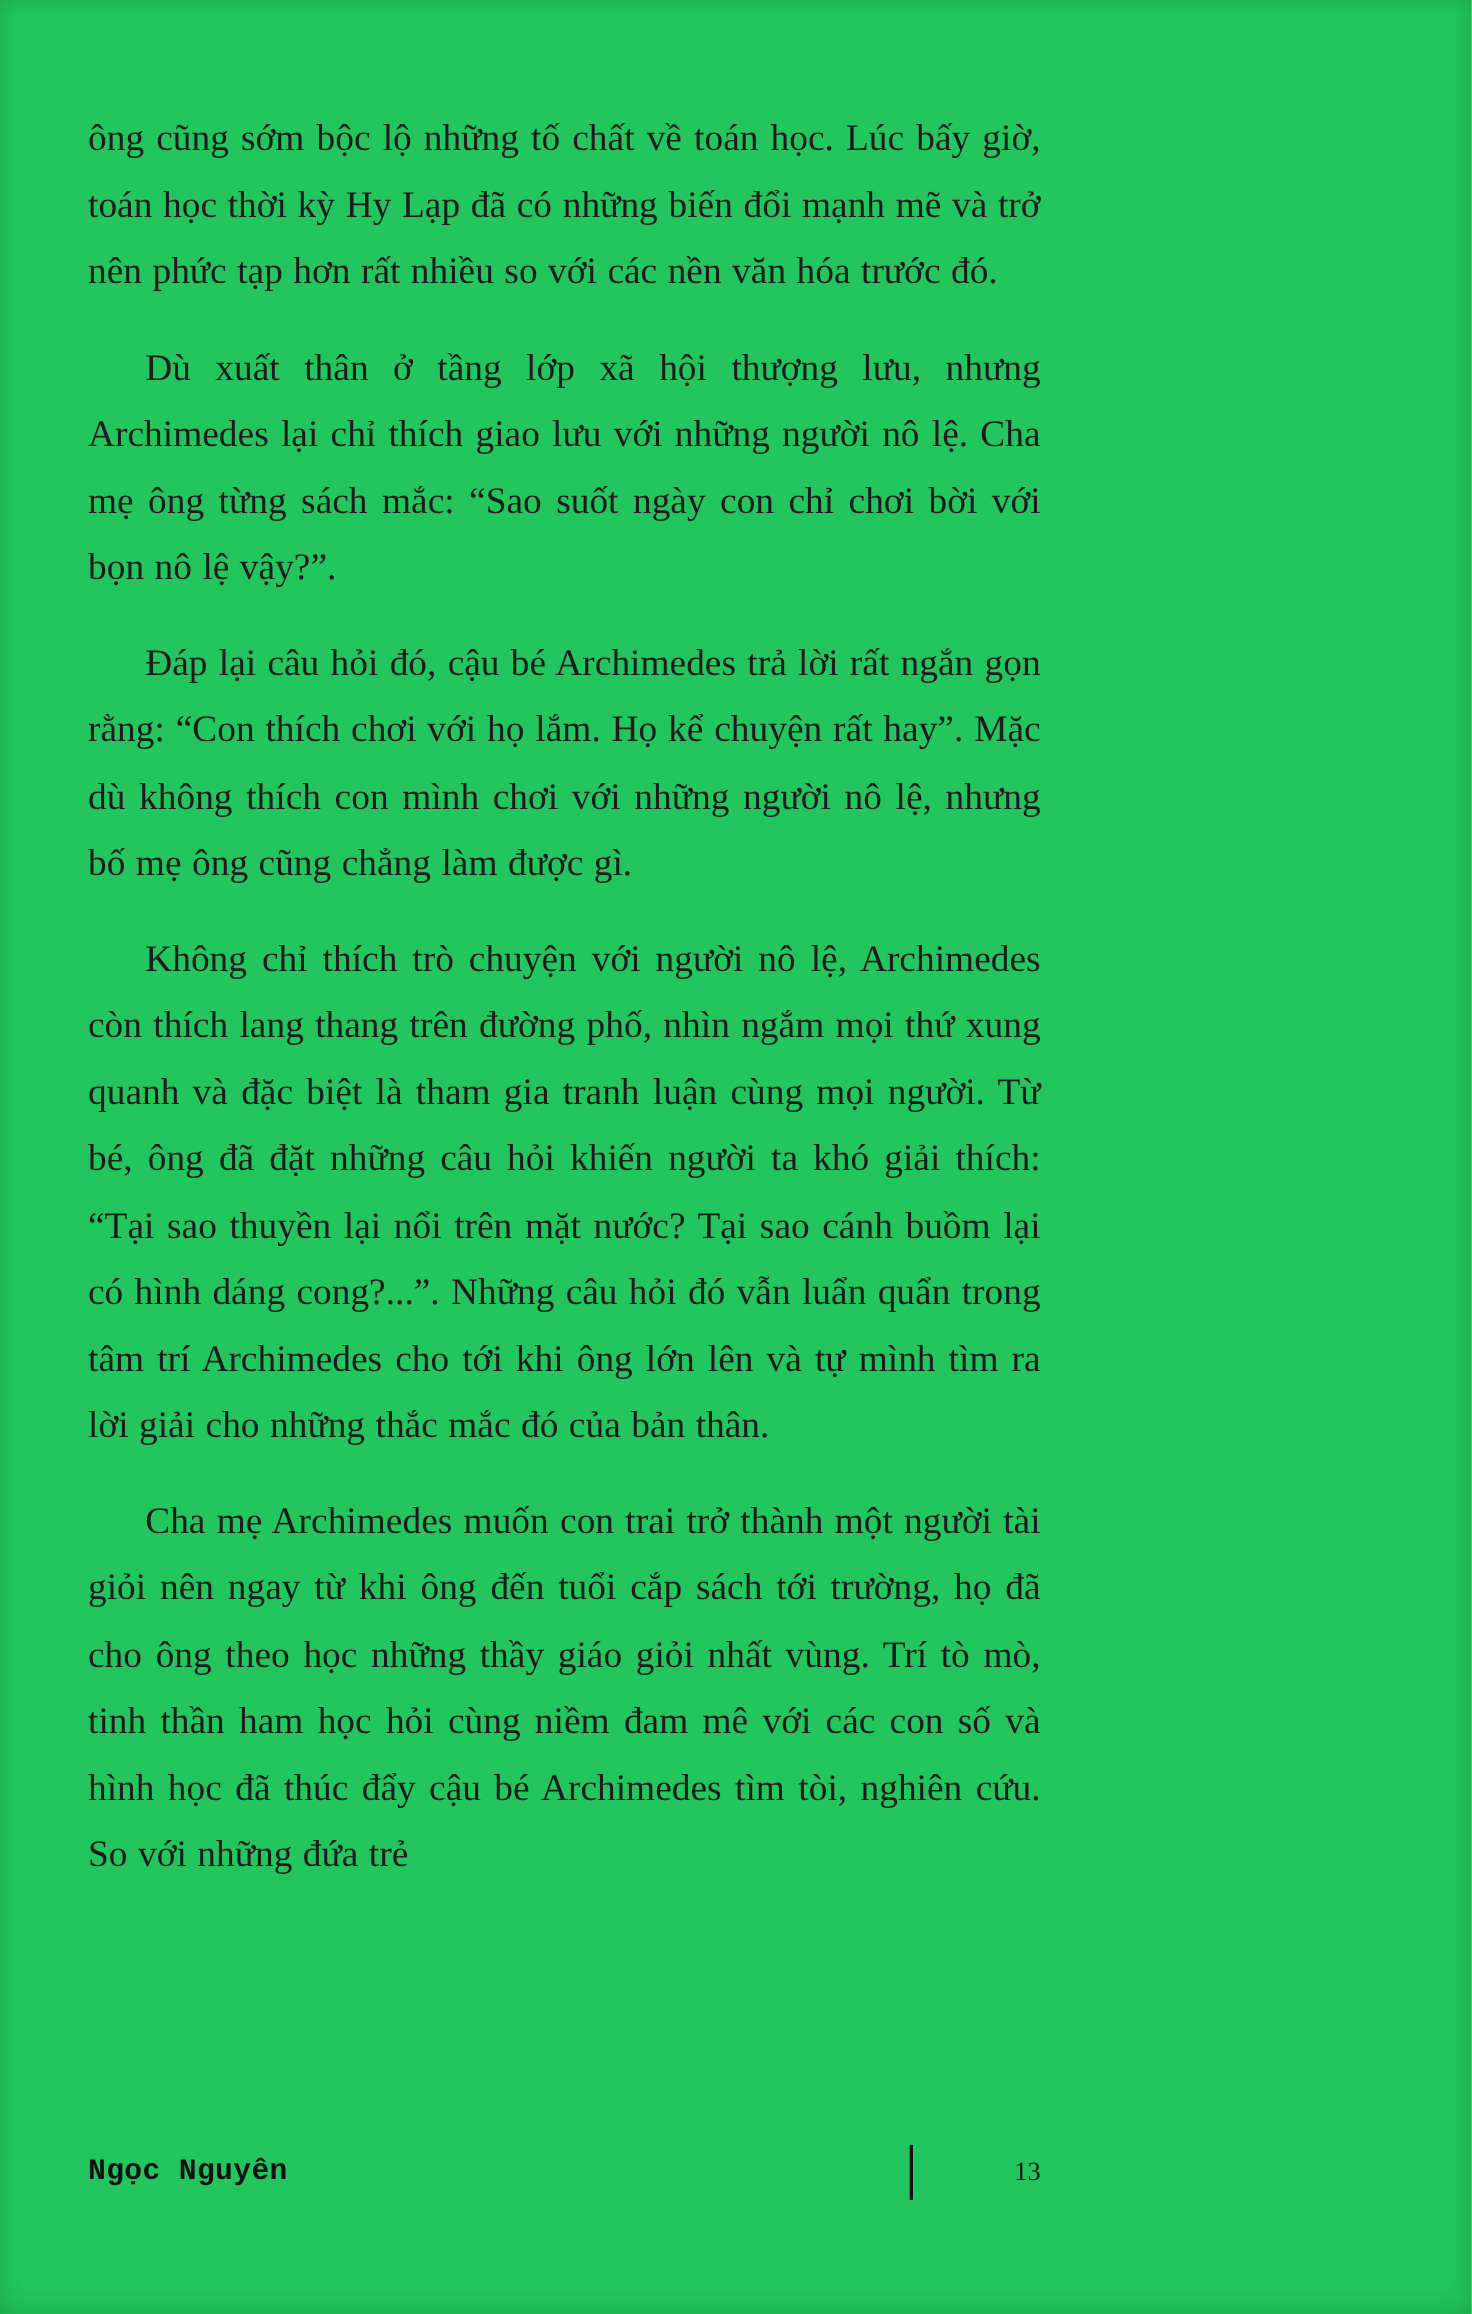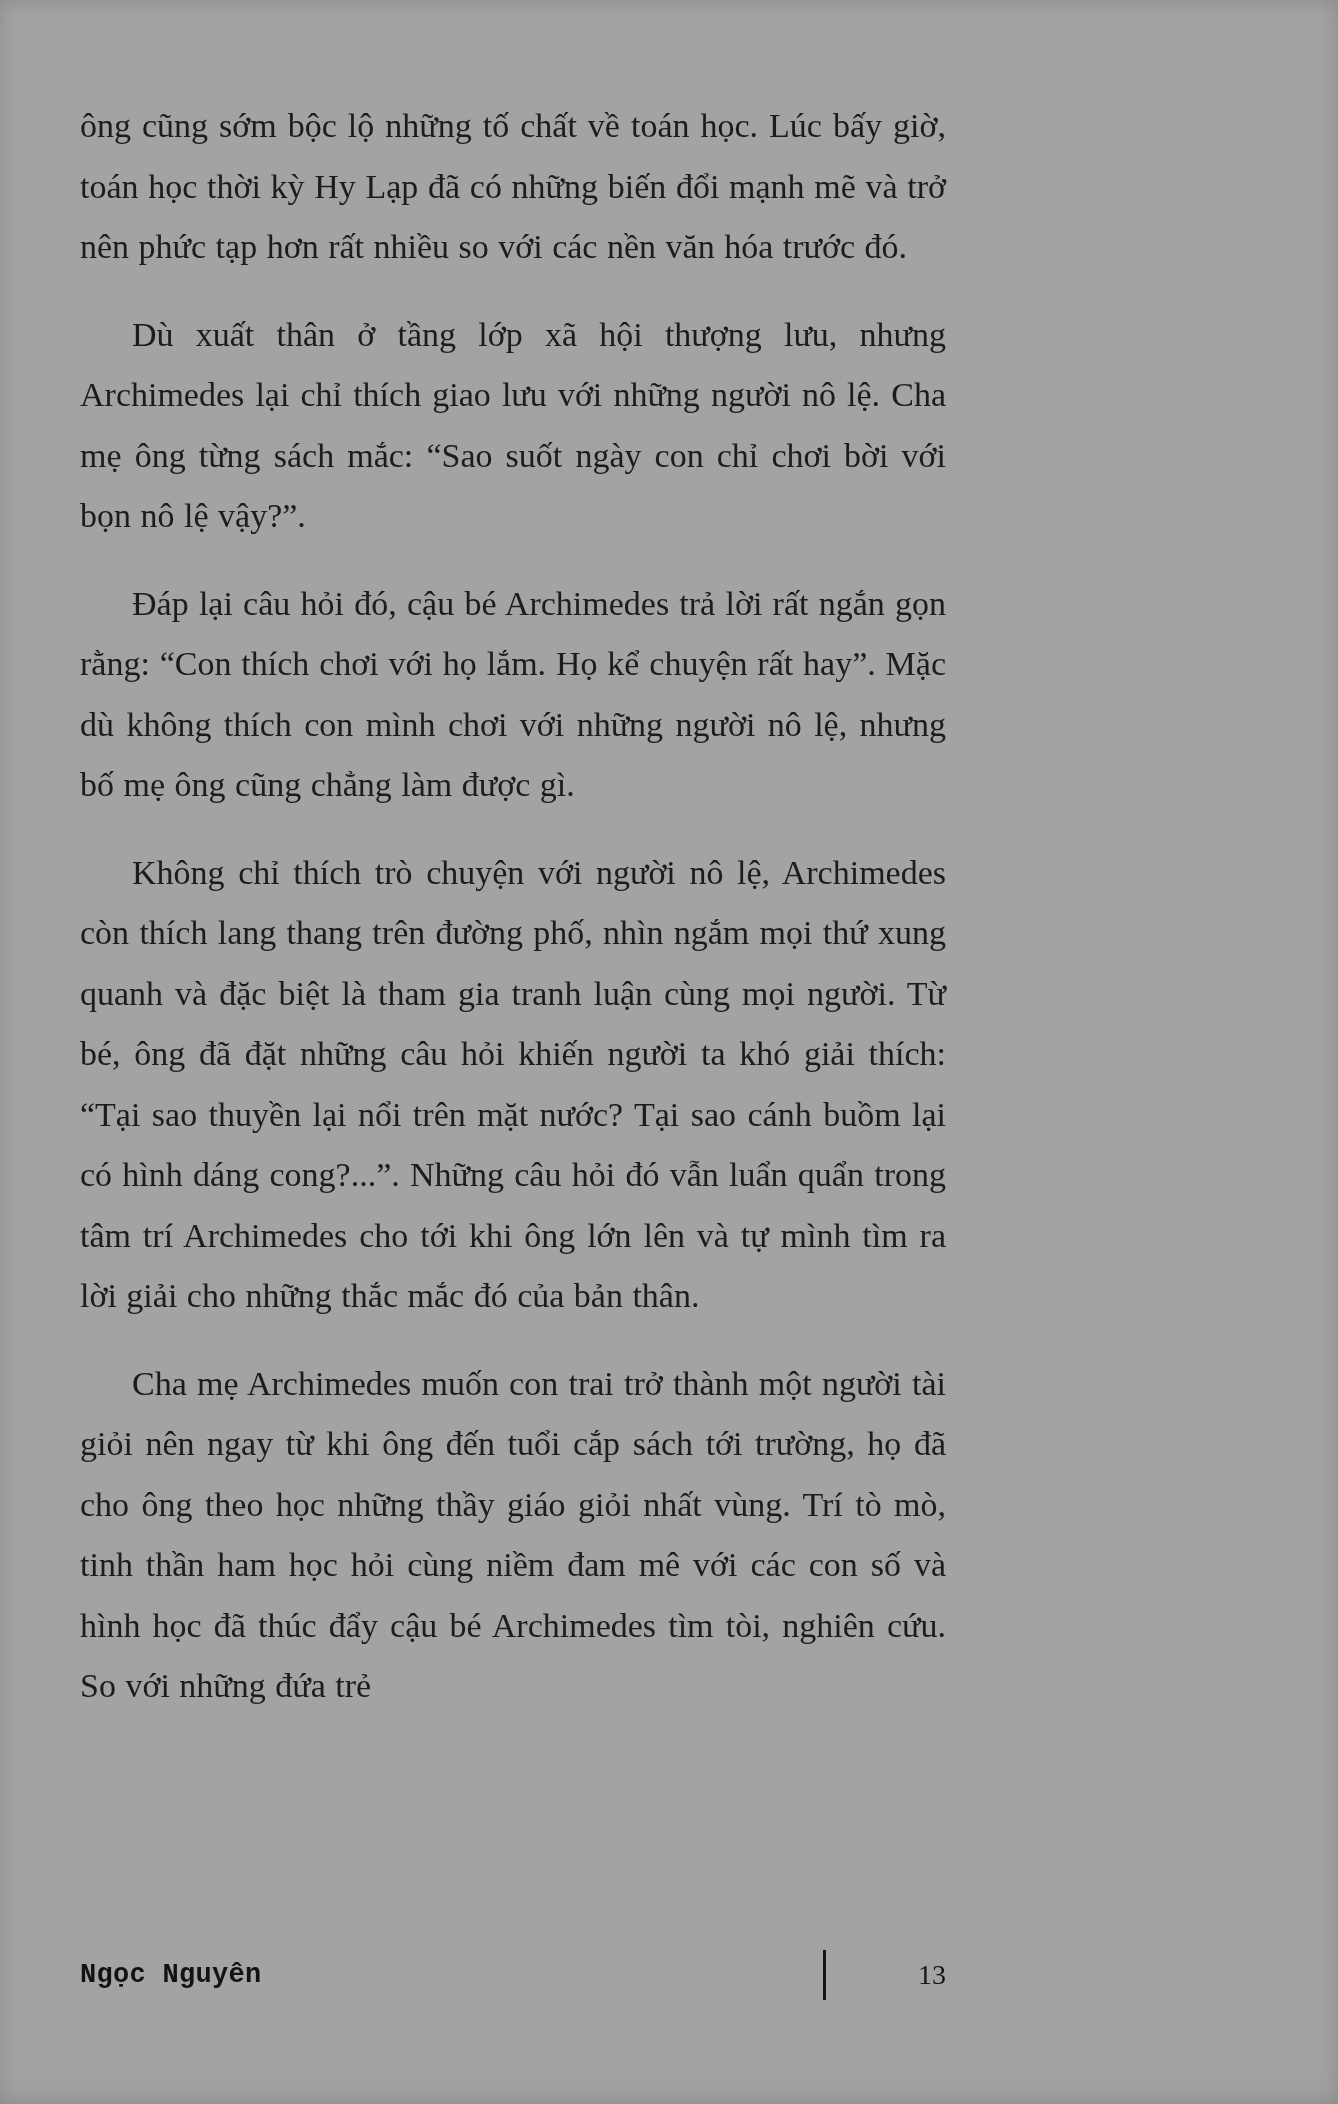--- a/index.html
+++ b/index.html
@@ -7,21 +7,21 @@
     margin: 0;
     padding: 0;
     background: #e8e8e6;
   }
 
   .page {
     position: relative;
     width: 1338px;
     height: 2104px;
     margin: 0 auto;
-    background: #a3a3a3;
+    background: #22c55e;
     overflow: hidden;
     font-family: "Liberation Serif", "DejaVu Serif", serif;
   }
 
   
   .page::after {
     content: "";
     position: absolute;
     inset: 0;
     pointer-events: none;
@@ -78,21 +78,21 @@
   }
 
   .divider-bar {
     width: 3px;
     height: 50px;
     background: #151515;
   }
 
   .pageno {
     font-family: "Liberation Serif", "DejaVu Serif", serif;
-    font-size: 28px;
+    font-size: 24px;
     color: #151515;
     margin-left: 36px;
   }
 </style>
 </head>
 <body>
 
 <div class="page">
 
   <main class="text-block">

